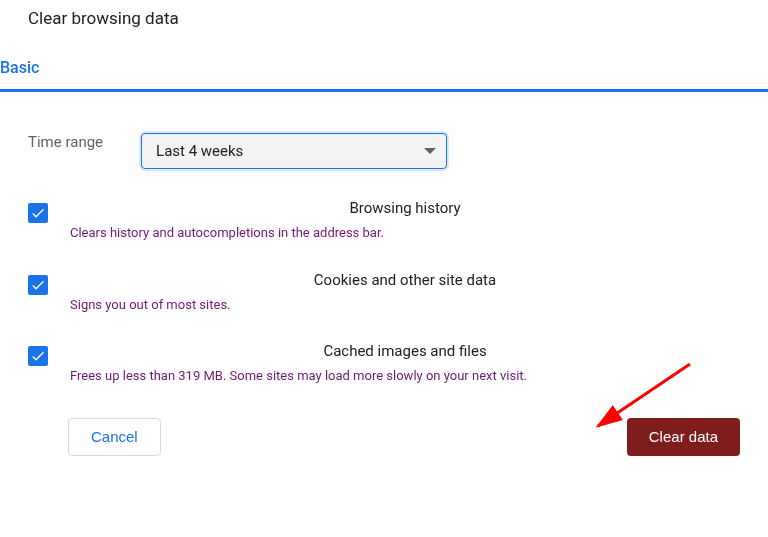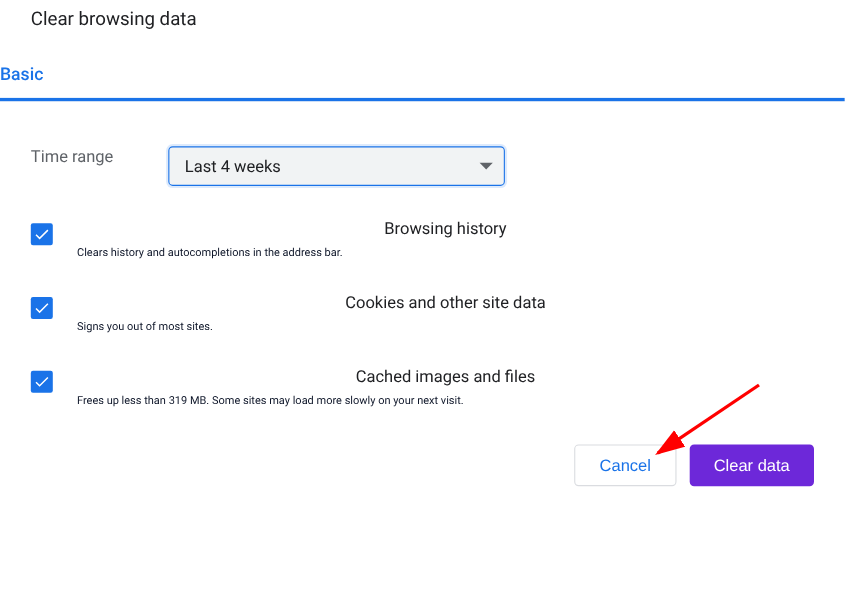--- a/index.html
+++ b/index.html
@@ -5,35 +5,35 @@
     * { box-sizing: border-box; margin: 0; padding: 0; }
     body { font-family: Roboto, Arial, sans-serif; background: #fff; width: 768px; height: 537px; overflow: hidden; }
     .container { padding: 0 0 0 0; }
     .title { font-size: 17px; color: #202124; padding: 8px 12px 16px 28px; font-weight: 400; }
     .tabs { display: flex; border-bottom: 1px solid #e0e0e0; }
     .tab { flex: 1; text-align: left; padding: 14px 0; font-size: 16px; cursor: pointer; position: relative; }
     .tab.active { color: #1a73e8; font-weight: 500; }
     .tab.inactive { color: #5f6368; font-weight: 500; }
     .tab.active::after { content: ''; position: absolute; left: 0; right: 0; bottom: -1px; height: 3px; background: #1a73e8; }
     .content { padding: 22px 28px 0 28px; }
-    .time-row { display: flex; align-items: center; margin-bottom: 30px; gap: 12px; }
+    .time-row { display: flex; align-items: center; margin-bottom: 30px; }
     .time-label { color: #5f6368; font-size: 15px; margin-right: 38px; }
     .select { display: flex; align-items: center; justify-content: space-between; width: 306px; height: 36px; border: 1px solid #1a73e8; border-radius: 4px; padding: 0 10px 0 14px; background: #f1f3f4; box-shadow: 0 0 0 2px rgba(26,115,232,0.15); cursor: pointer; margin-top: 19px; }
     .select-text { font-size: 15px; color: #202124; }
     .chevron { width: 0; height: 0; border-left: 6px solid transparent; border-right: 6px solid transparent; border-top: 6px solid #5f6368; }
     .option-row { display: flex; align-items: flex-start; margin-bottom: 28px; }
     .checkbox { width: 20px; height: 20px; background: #1a73e8; border-radius: 2px; margin-right: 22px; margin-top: 4px; display: flex; align-items: center; justify-content: center; flex-shrink: 0; cursor: pointer; }
     .checkbox svg { width: 16px; height: 16px; }
     .option-text { flex: 1; }
     .option-title { font-size: 15px; color: #202124; margin-bottom: 6px; text-align: center; }
-    .option-desc { font-size: 10px; color: #0f172a; line-height: 1.5; }
-    .footer { display: flex; justify-content: flex-end; gap: 12px; padding: 4px 28px 16px; position: relative; }
+    .option-desc { font-size: 13px; color: #701a75; line-height: 1.5; }
+    .footer { display: flex; justify-content: space-between; gap: 12px; padding: 4px 28px 16px; position: relative; margin-left: 40px; }
     .btn { height: 38px; padding: 0 22px; border-radius: 4px; font-size: 15px; font-weight: 500; cursor: pointer; display: flex; align-items: center; }
     .btn-cancel { background: #fff; border: 1px solid #dadce0; color: #1a73e8; }
-    .btn-primary { background: #6d28d9; border: none; color: #fff; }
+    .btn-primary { background: #7f1d1d; border: none; color: #fff; }
     .arrow { position: absolute; right: 68px; top: -56px; pointer-events: none; }
   </style>
 </head>
 <body>
 
 <div class="container">
   <div class="title">Clear browsing data</div>
 
   <div class="tabs">
     <div class="tab active">Basic</div>

